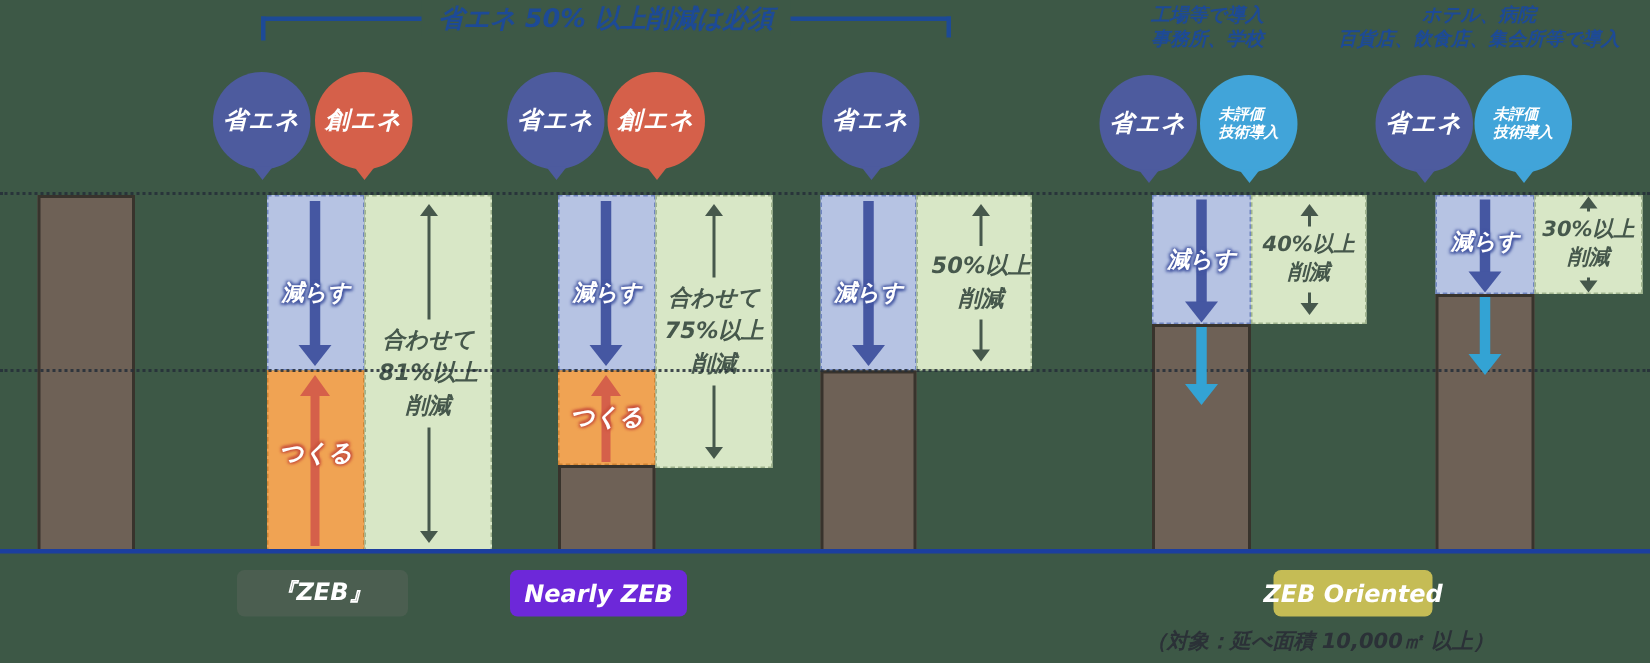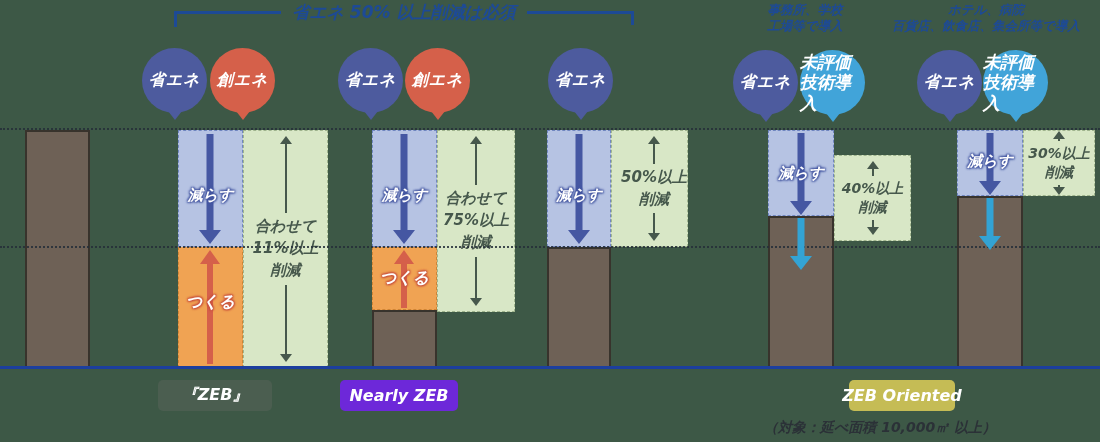--- a/index.html
+++ b/index.html
@@ -31,21 +31,21 @@
   .bubble{
     width:65px; height:65px; border-radius:50%; background:var(--c);
     color:#fff; font-weight:bold; display:flex; align-items:center; justify-content:center;
     text-align:left; z-index:2; font-size:16px; letter-spacing:1px;
   }
   .bubble::after{
     content:""; position:absolute; left:50%; bottom:-7px; transform:translateX(-50%);
     border-left:7px solid transparent; border-right:7px solid transparent;
     border-top:9px solid var(--c);
   }
-  .bubble.small-text{font-size:17px; line-height:1.2; letter-spacing:0;}
+  .bubble.small-text{font-size:10px; line-height:1.2; letter-spacing:0;}
   .c-blue{--c:#4d5b9e;} .c-red{--c:#d5604a;} .c-cyan{--c:#41a4d9;}
 
   
   .dotline{left:0; width:1100px; border-top:2px dotted rgba(36,46,56,0.85); z-index:2;}
   .baseline{left:0; top:366px; width:1100px; height:3px; background:#1c3f9e; z-index:5;}
 
   
   .region{box-sizing:border-box; z-index:1;}
   .reg-blue{background:#b6c3e3; border:1px dashed #7086c0;}
   .reg-orange{background:#f0a353; border:1px dashed #d08434;}
@@ -103,22 +103,22 @@
 <body>
 
 <div class="canvas">
 
   <div class="abs bracket-h"></div>
   <div class="abs bracket-l"></div>
   <div class="abs bracket-r"></div>
   <div class="abs title-box">省エネ 50% 以上削減は必須</div>
 
   <div class="abs hdr hdr1">
+    <div>工場等で導入</div>
     <div>事務所、学校</div>
-    <div>工場等で導入</div>
   </div>
   <div class="abs hdr hdr2">
     <div>ホテル、病院</div>
     <div>百貨店、飲食店、集会所等で導入</div>
   </div>
 
   <div class="abs bubble c-blue" style="left:142px; top:48px;">
       <span>省エネ</span>
     </div>
   <div class="abs bubble c-red" style="left:210px; top:48px;">
@@ -151,21 +151,21 @@
   <div class="abs baseline"></div>
 
   <div class="abs region bar-brown" style="left:25px; top:130px; width:65px; height:238px;"></div>
 
   <div class="abs region reg-blue" style="left:178px; top:130px; width:65px; height:117px;"></div>
   <div class="abs region reg-orange" style="left:178px; top:247px; width:65px; height:121px;"></div>
   <div class="abs region reg-green" style="left:243px; top:130px; width:85px; height:238px;">
     <div class="seg up"></div>
     <div class="tgt-text">
       <div>合わせて</div>
-      <div>11%以上</div>
+      <div>81%以上</div>
       <div>削減</div>
     </div>
     <div class="seg down"></div>
   </div>
   <div class="abs arr down a-navy" style="left:199px; top:134px; width:22px; height:110px;">
       <div class="shaft"></div>
       <div class="head"></div>
     </div>
   <div class="abs word reduce" style="left:178px; top:186px; width:65px;">減らす</div>
   <div class="abs arr up a-red" style="left:200px; top:250px; width:20px; height:114px;">
@@ -210,21 +210,21 @@
     <div class="seg down"></div>
   </div>
   <div class="abs arr down a-navy" style="left:568px; top:134px; width:22px; height:110px;">
       <div class="shaft"></div>
       <div class="head"></div>
     </div>
   <div class="abs word reduce" style="left:547px; top:186px; width:64px;">減らす</div>
 
   <div class="abs region reg-blue" style="left:768px; top:130px; width:66px; height:86px;"></div>
   <div class="abs region bar-brown" style="left:768px; top:216px; width:66px; height:152px;"></div>
-  <div class="abs region reg-green" style="left:834px; top:130px; width:77px; height:86px;margin-top:25px;">
+  <div class="abs region reg-green" style="left:834px; top:130px; width:77px; height:86px;">
     <div class="seg up"></div>
     <div class="tgt-text sm">
       <div>40%以上</div>
       <div>削減</div>
     </div>
     <div class="seg down"></div>
   </div>
   <div class="abs arr down a-navy" style="left:790px; top:133px; width:22px; height:82px;">
       <div class="shaft"></div>
       <div class="head"></div>

